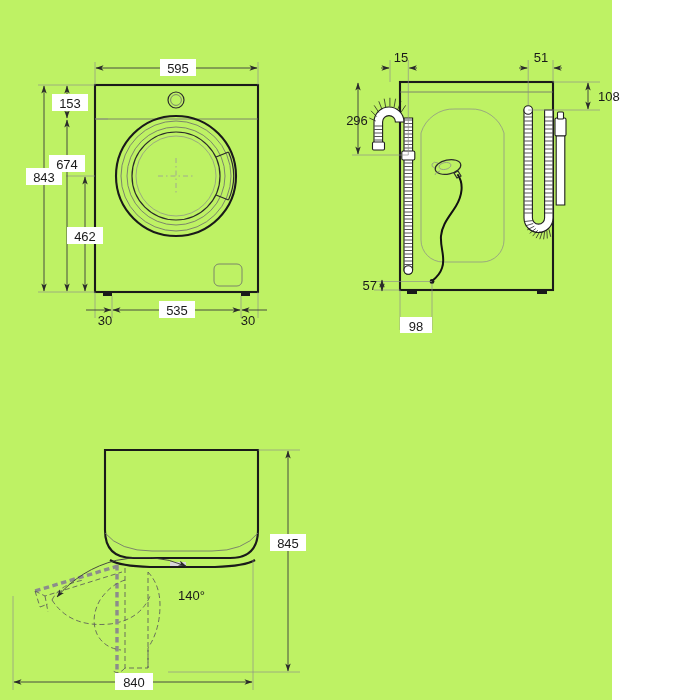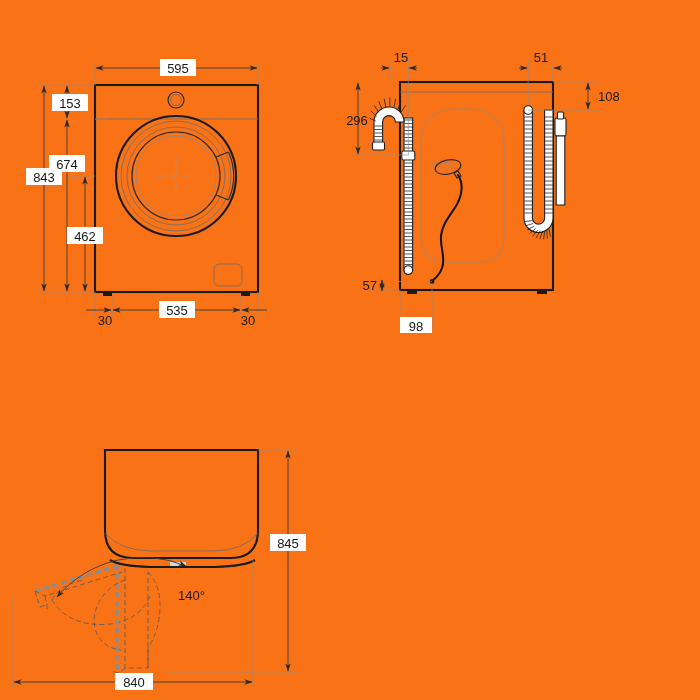--- a/index.html
+++ b/index.html
@@ -8,23 +8,23 @@
     background: #ffffff;
   }
   body {
     width: 700px;
     height: 700px;
     font-family: "Liberation Sans", sans-serif;
     overflow: hidden;
   }
   #sheet {
     position: relative;
-    width: 700px;
+    width: 612px;
     height: 700px;
-    background: #f97316;
+    background: #bef264;
   }
   svg.drawing {
     position: absolute;
     left: 0;
     top: 0;
     width: 700px;
     height: 700px;
   }
   .dimtext {
     font-family: "Liberation Sans", sans-serif;

